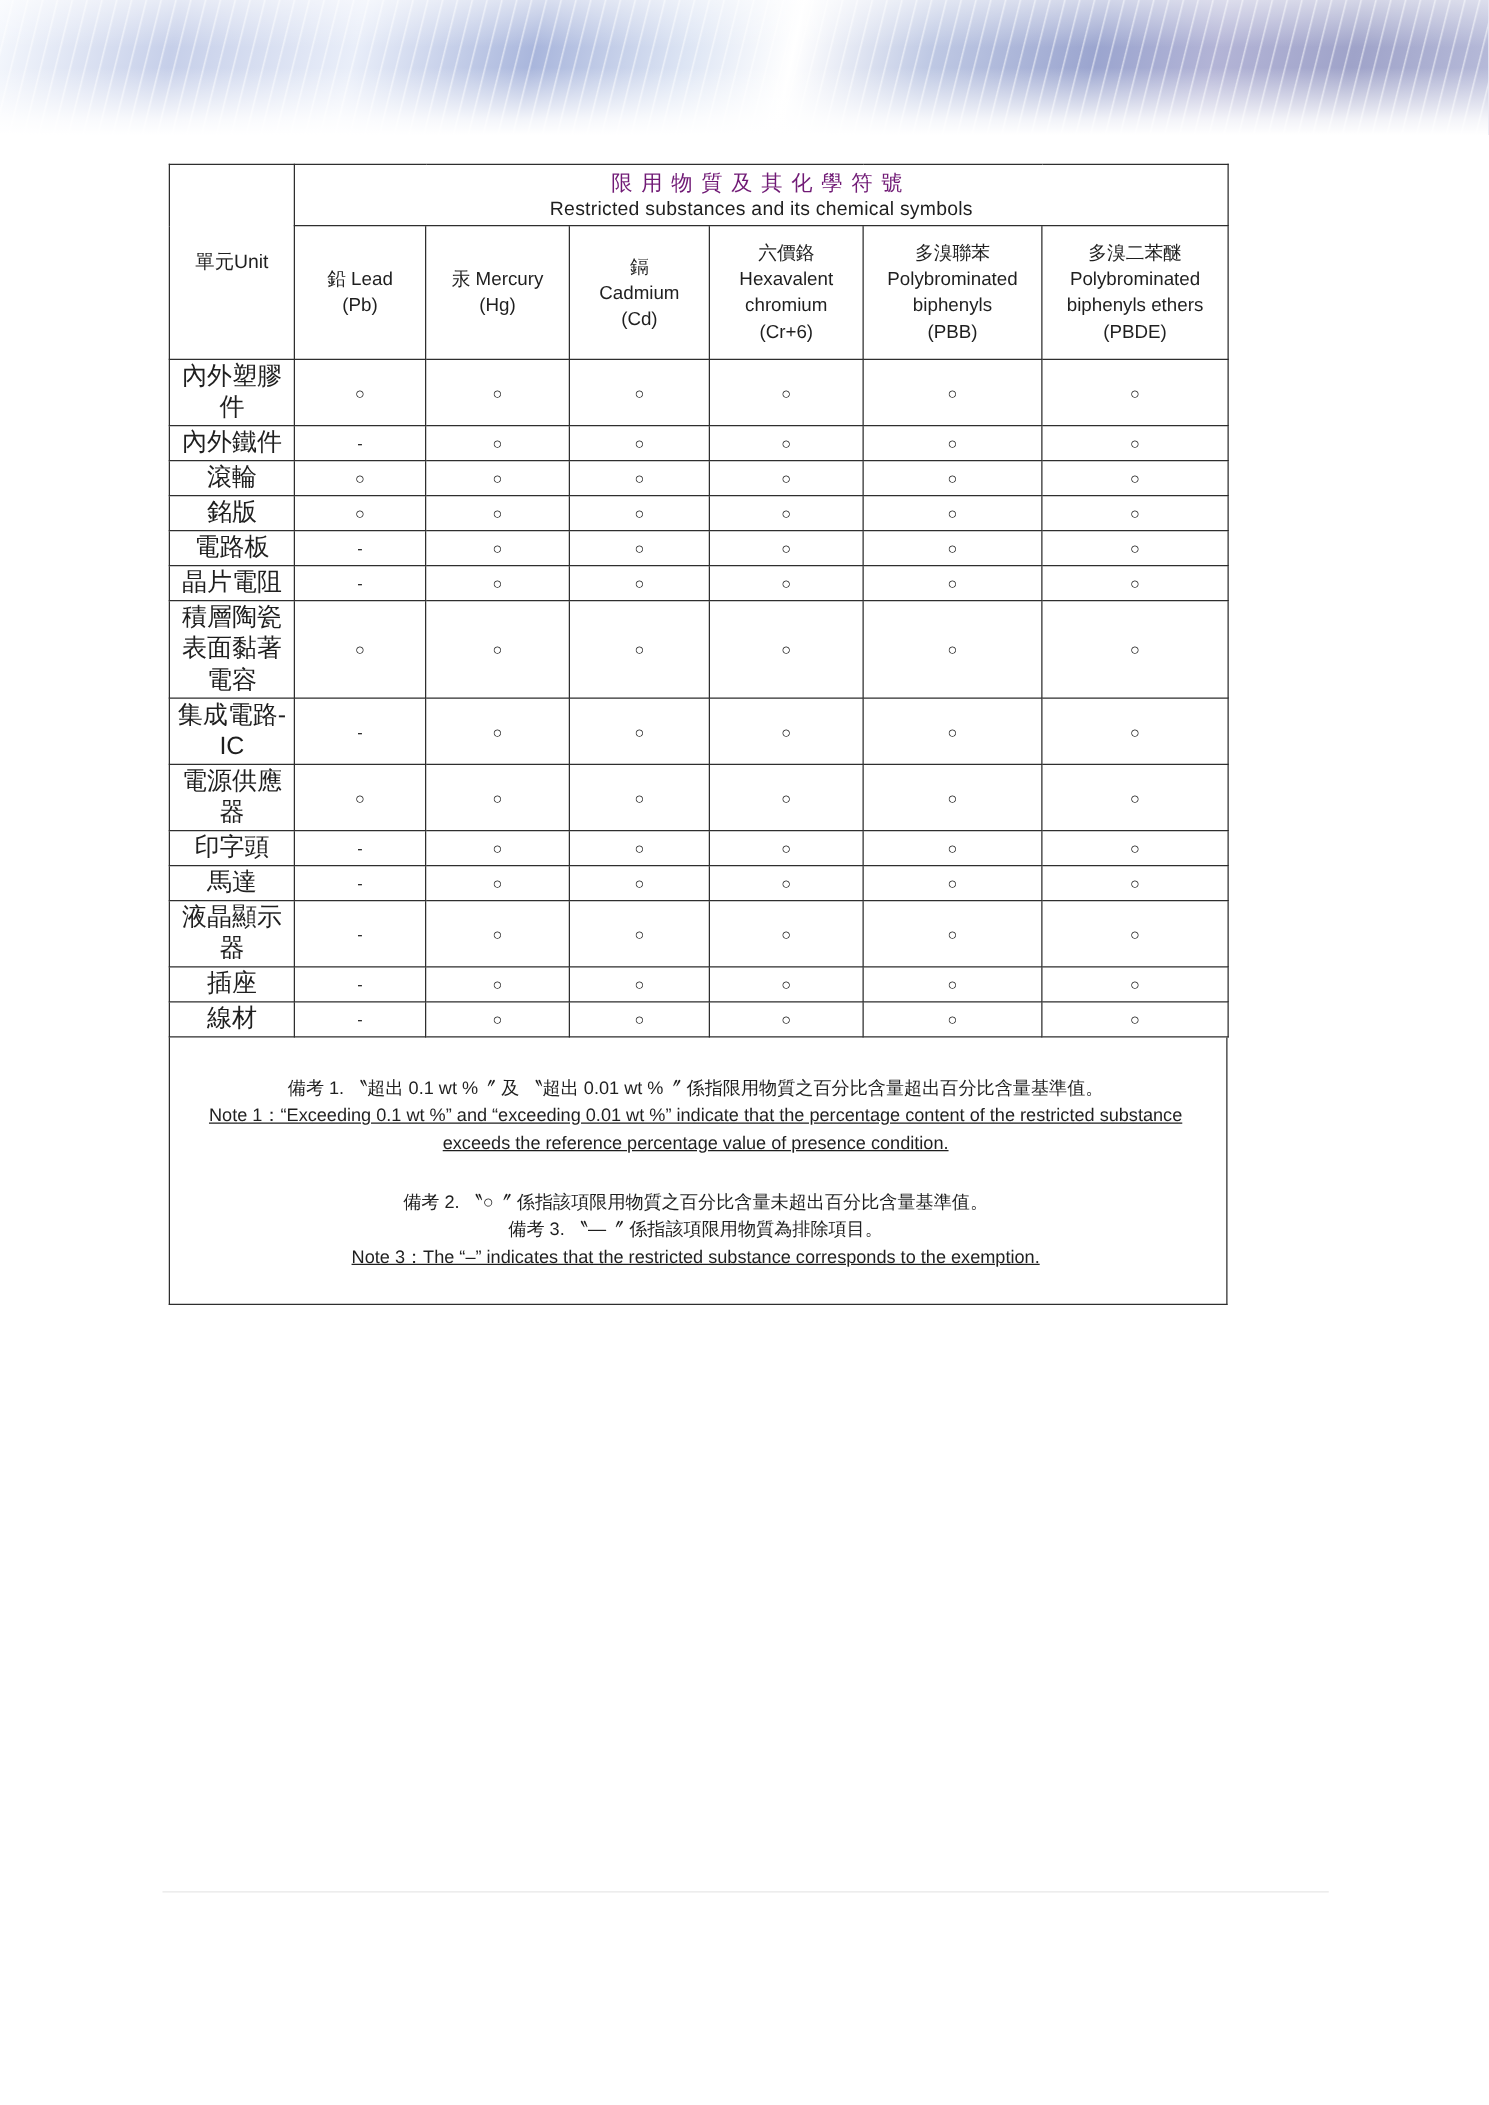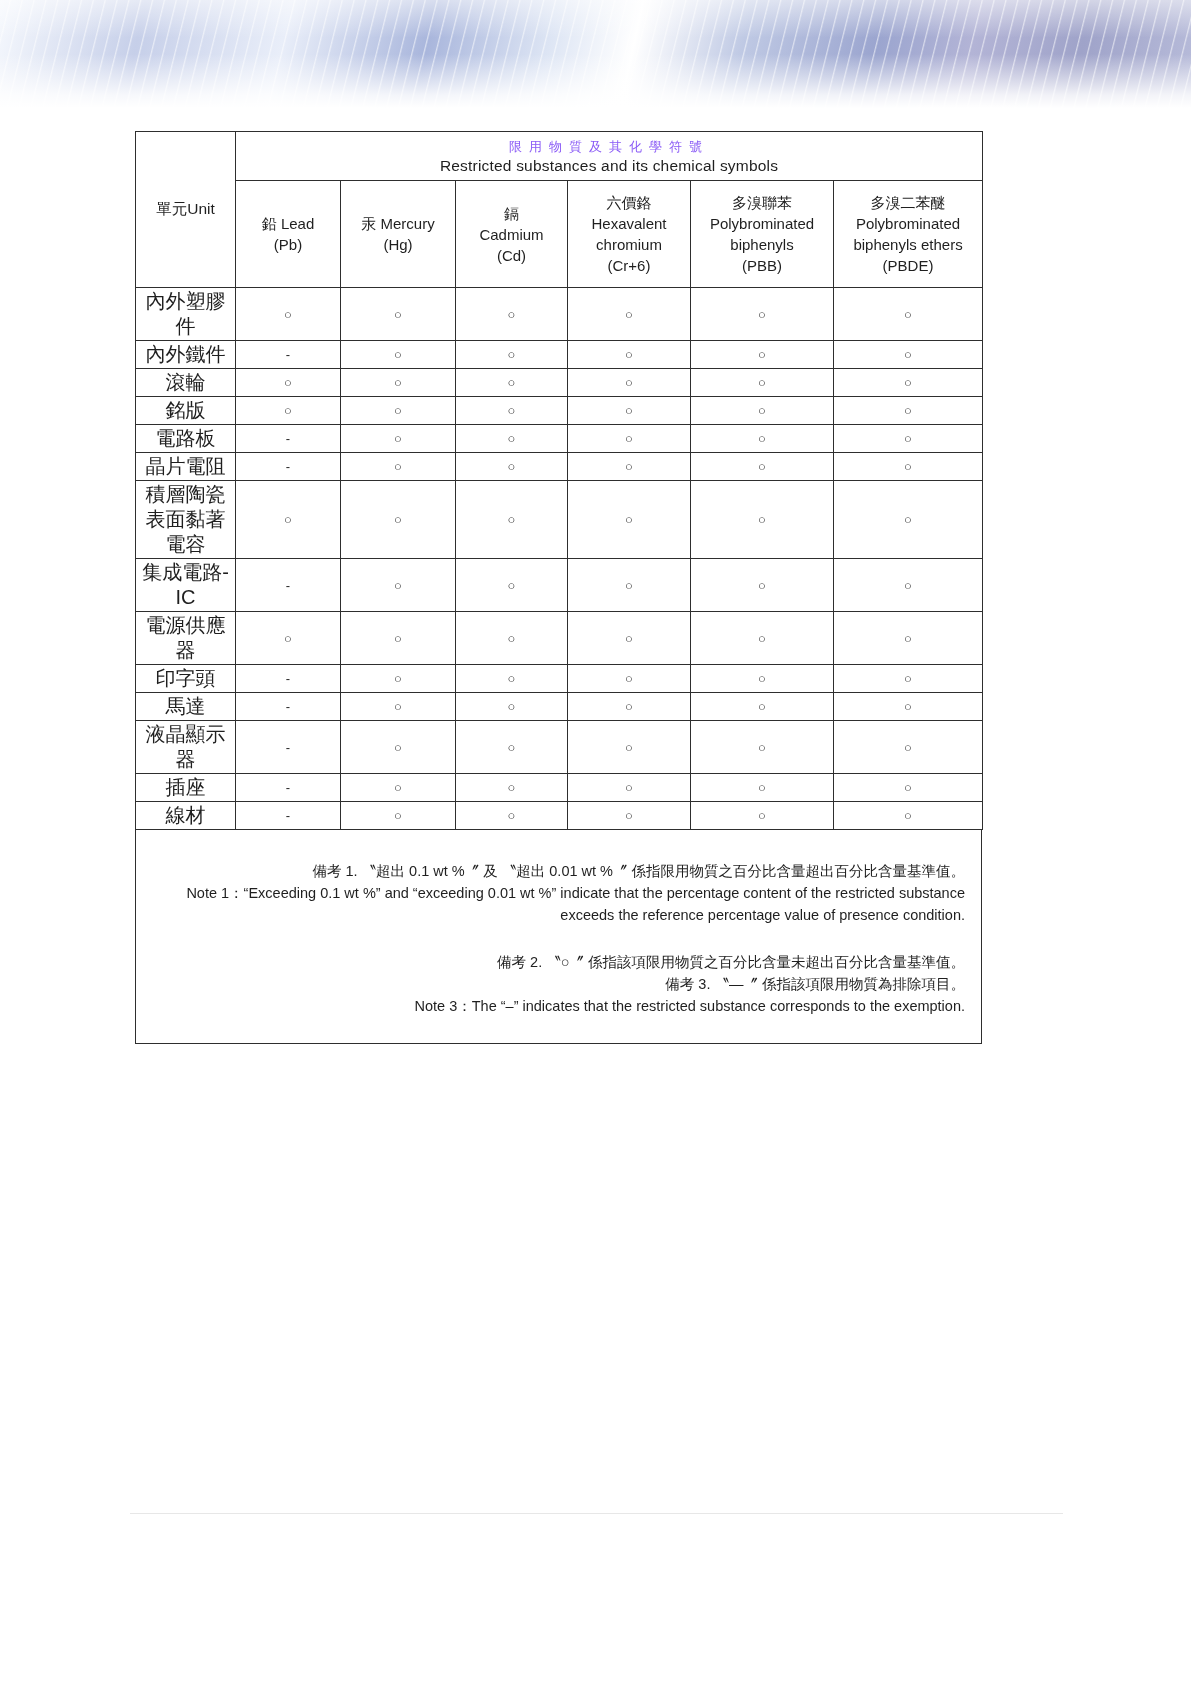--- a/index.html
+++ b/index.html
@@ -23,37 +23,37 @@
 
   
   .doc-box{position:absolute;left:135px;top:131px;width:847px;color:#1f1f1f;}
 
   table.rohs{border-collapse:collapse;table-layout:fixed;width:847px;background:#fff;}
   .rohs th,.rohs td{
     border:1px solid #2e2e2e;text-align:center;vertical-align:middle;
     font-weight:normal;padding:1px 2px;color:#1f1f1f;
   }
   .title-cell{height:46px;padding:2px 0;}
-  .title-zh{font-family:"DejaVu Serif", serif;font-size:13px;letter-spacing:7px;color:#8b5cf6;}
+  .title-zh{font-family:"DejaVu Serif", serif;font-size:17px;letter-spacing:7px;color:#701a75;}
   .title-en{font-size:15.5px;letter-spacing:0.2px;margin-top:1px;}
   .unit-hdr{font-size:15.5px;}
   .hdr-cell{font-size:15px;line-height:21px;height:104px;}
   .unit-cell{font-size:20px;line-height:25px;white-space:pre-line;padding:1px 4px;}
   .mark-cell{font-size:13px;color:#222;letter-spacing:0;}
   tr.rh1{height:27px;}
   tr.rh2{height:52px;}
   tr.rh3{height:78px;}
 
   .notes{
     border:1px solid #2e2e2e;border-top:none;
     padding:30px 16px 26px 12px;
-    font-size:14.5px;line-height:22px;text-align:right;color:#1f1f1f;
+    font-size:14.5px;line-height:22px;text-align:center;color:#1f1f1f;
   }
   .note-zh{margin:0;}
-  .note-en{margin:0 0 25px 0;}
+  .note-en{margin:0 0 25px 0;text-decoration:underline;}
   .note-en.last{margin-bottom:0;}
 
   .footer-rule{position:absolute;left:130px;top:1513px;width:933px;height:1px;background:#e7e7e7;}
 </style>
 </head>
 <body>
 
 <div class="page">
 
   <div class="banner">

